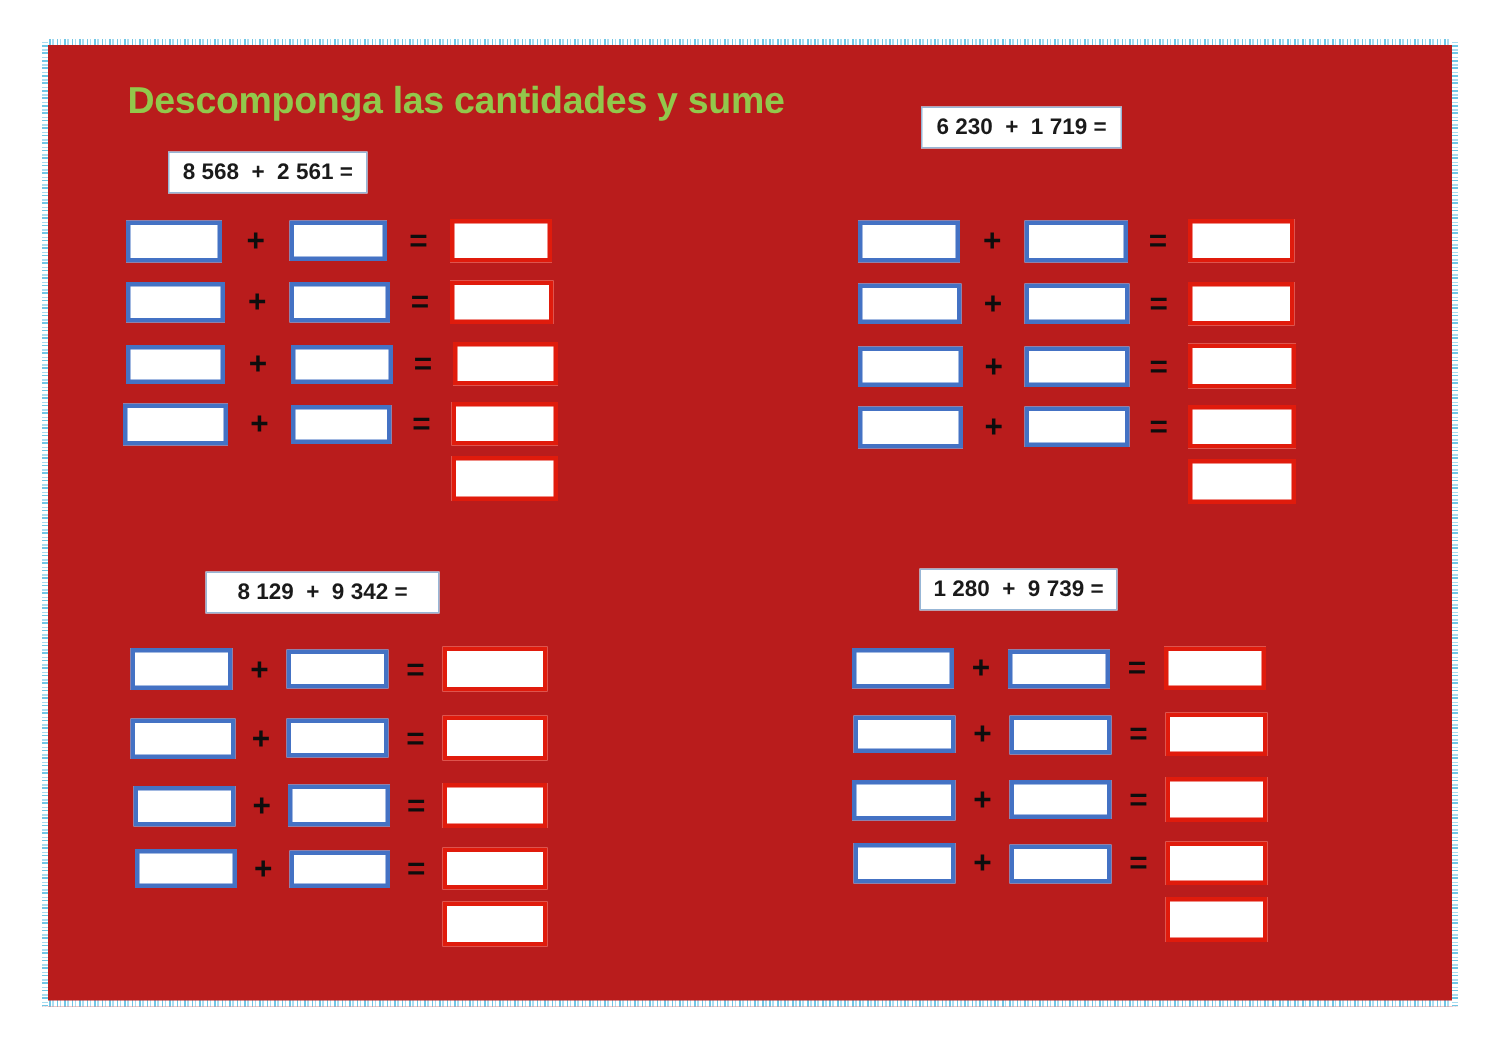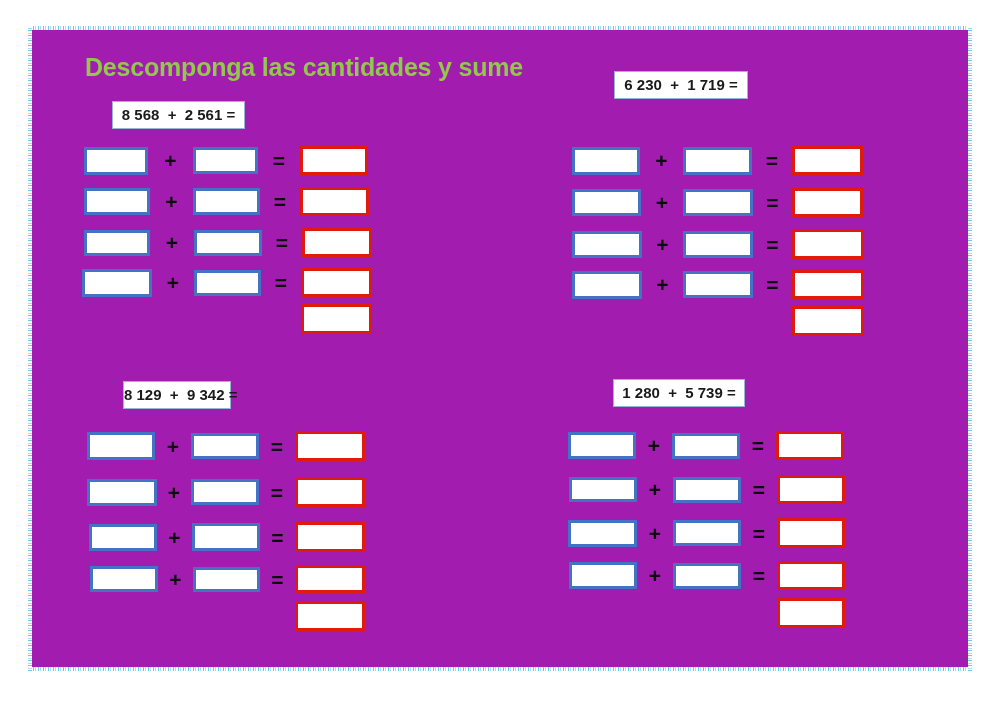--- a/index.html
+++ b/index.html
@@ -16,21 +16,21 @@
     position: relative;
   }
 
   
   #worksheet-page {
     position: absolute;
     left: 28px;
     top: 26px;
     width: 944px;
     height: 645px;
-    background: #a21caf;
+    background: #b91c1c;
     box-sizing: border-box;
   }
   .frame-edge {
     position: absolute;
     background-image:
       repeating-linear-gradient(90deg,
         #6fc6e6 0px, #6fc6e6 1px,
         #ffffff 1px, #ffffff 2px,
         #a9dcf0 2px, #a9dcf0 3px,
         #ffffff 3px, #ffffff 5px);
@@ -189,21 +189,21 @@
         <div class="box red" style="width:72px;height:29px;"></div>
       </div>
       <div class="total-row" style="margin-left:544px;">
         <div class="spacer" style="width:220px;"></div>
         <div class="box red" style="width:72px;height:30px;"></div>
       </div>
     </div>
   </div>
 
   <div class="problem" id="p3" style="left:0;top:0;">
-    <div class="problem-header" style="left:95px; top:355px; width:108px;">8 129  +  9 342 =</div>
+    <div class="problem-header" style="left:109px; top:355px; width:156px;">8 129  +  9 342 =</div>
 
     <div class="rows" style="left:0; top:405px;">
       <div class="eq-row" style="margin-left:59px; margin-bottom:16px;">
         <div class="box blue" style="width:68px;height:28px;"></div>
         <div class="op" style="width:36px;">+</div>
         <div class="box blue" style="width:68px;height:26px;"></div>
         <div class="op" style="width:36px;">=</div>
         <div class="box red" style="width:70px;height:30px;"></div>
       </div>
       <div class="eq-row" style="margin-left:59px; margin-bottom:15px;">
@@ -228,21 +228,21 @@
         <div class="box red" style="width:70px;height:28px;"></div>
       </div>
       <div class="total-row" style="margin-left:61px;">
         <div class="spacer" style="width:206px;"></div>
         <div class="box red" style="width:70px;height:30px;"></div>
       </div>
     </div>
   </div>
 
   <div class="problem" id="p4" style="left:0;top:0;">
-    <div class="problem-header" style="left:585px; top:353px; width:132px;">1 280  +  5 739 =</div>
+    <div class="problem-header" style="left:585px; top:353px; width:132px;">1 280  +  9 739 =</div>
 
     <div class="rows" style="left:0; top:405px;">
       <div class="eq-row" style="margin-left:540px; margin-bottom:15px;">
         <div class="box blue" style="width:68px;height:27px;"></div>
         <div class="op" style="width:36px;">+</div>
         <div class="box blue" style="width:68px;height:26px;"></div>
         <div class="op" style="width:36px;">=</div>
         <div class="box red" style="width:68px;height:29px;"></div>
       </div>
       <div class="eq-row" style="margin-left:541px; margin-bottom:14px;">

